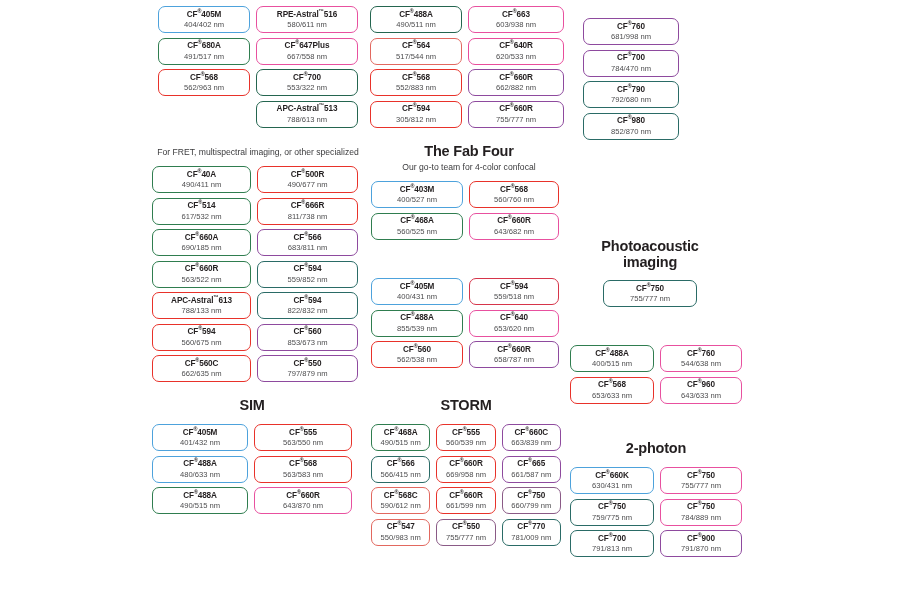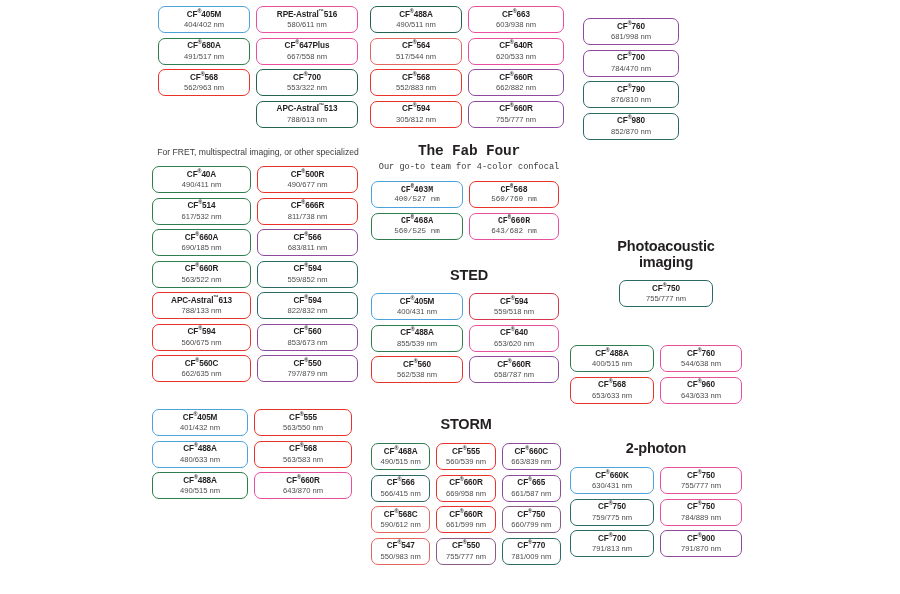--- a/index.html
+++ b/index.html
@@ -166,21 +166,21 @@
           <div class="badge" style="border-color: rgb(142, 74, 158);">
             <div class="nm">CF<sup>®</sup>760</div>
             <div class="sp">681/998 nm</div>
           </div>
           <div class="badge" style="border-color: rgb(142, 74, 158);">
             <div class="nm">CF<sup>®</sup>700</div>
             <div class="sp">784/470 nm</div>
           </div>
           <div class="badge" style="border-color: rgb(42, 107, 102);">
             <div class="nm">CF<sup>®</sup>790</div>
-            <div class="sp">876/810 nm</div>
+            <div class="sp">792/680 nm</div>
           </div>
           <div class="badge" style="border-color: rgb(42, 107, 102);">
             <div class="nm">CF<sup>®</sup>980</div>
             <div class="sp">852/870 nm</div>
           </div>
         </div>
       </div>
   </div>
 
   <div class="group" id="g-alt" style="left:152px;top:144px;width:212px;">
@@ -242,21 +242,21 @@
             <div class="sp">853/673 nm</div>
           </div>
           <div class="badge" style="border-color: rgb(142, 74, 158);">
             <div class="nm">CF<sup>®</sup>550</div>
             <div class="sp">797/879 nm</div>
           </div>
         </div>
       </div>
   </div>
 
-  <div class="group" id="g-fab" style="left:371px;top:144px;width:196px;font-family:Liberation Mono, monospace;">
+  <div class="group" id="g-fab" style="left:371px;top:144px;width:196px;">
     <div class="sec-title">The Fab Four</div>
     <div class="sec-sub">Our go-to team for 4-color confocal</div>
     <div class="cols" style="margin-top:9px;">
         <div class="col" style="width: 92px;">
           <div class="badge" style="border-color: rgb(77, 162, 220);">
             <div class="nm">CF<sup>®</sup>403M</div>
             <div class="sp">400/527 nm</div>
           </div>
           <div class="badge" style="border-color: rgb(47, 125, 79);">
             <div class="nm">CF<sup>®</sup>468A</div>
@@ -270,21 +270,20 @@
           </div>
           <div class="badge" style="border-color: rgb(232, 80, 159);">
             <div class="nm">CF<sup>®</sup>660R</div>
             <div class="sp">643/682 nm</div>
           </div>
         </div>
       </div>
   </div>
 
   <div class="group" id="g-sted" style="left:371px;top:268px;width:196px;">
-    <div class="sec-title">STED</div>
     <div class="cols" style="margin-top:10px;">
         <div class="col" style="width: 92px;">
           <div class="badge" style="border-color: rgb(77, 162, 220);">
             <div class="nm">CF<sup>®</sup>405M</div>
             <div class="sp">400/431 nm</div>
           </div>
           <div class="badge" style="border-color: rgb(47, 125, 79);">
             <div class="nm">CF<sup>®</sup>488A</div>
             <div class="sp">855/539 nm</div>
           </div>
@@ -303,21 +302,21 @@
             <div class="sp">653/620 nm</div>
           </div>
           <div class="badge" style="border-color: rgb(142, 74, 158);">
             <div class="nm">CF<sup>®</sup>660R</div>
             <div class="sp">658/787 nm</div>
           </div>
         </div>
       </div>
   </div>
 
-  <div class="group" id="g-pa" style="left:604px;top:238px;width:124px;">
+  <div class="group" id="g-pa" style="left:588px;top:238px;width:124px;">
     <div class="sec-title two-line">Photoacoustic imaging</div>
     <div class="cols" style="margin-top:10px;justify-content:center;">
         <div class="col" style="width: 94px;">
           <div class="badge" style="border-color: rgb(42, 107, 102);">
             <div class="nm">CF<sup>®</sup>750</div>
             <div class="sp">755/777 nm</div>
           </div>
         </div>
       </div>
   </div>
@@ -375,20 +374,21 @@
           </div>
           <div class="badge" style="border-color: rgb(142, 74, 158);">
             <div class="nm">CF<sup>®</sup>900</div>
             <div class="sp">791/870 nm</div>
           </div>
         </div>
       </div>
   </div>
 
   <div class="group" id="g-sim" style="left:152px;top:398px;width:200px;">
+    <div class="sec-title">SIM</div>
     <div class="cols" style="margin-top:11px;">
         <div class="col" style="width: 99px;">
           <div class="badge" style="border-color: rgb(77, 162, 220);">
             <div class="nm">CF<sup>®</sup>405M</div>
             <div class="sp">401/432 nm</div>
           </div>
           <div class="badge" style="border-color: rgb(77, 162, 220);">
             <div class="nm">CF<sup>®</sup>488A</div>
             <div class="sp">480/633 nm</div>
           </div>
@@ -407,21 +407,21 @@
             <div class="sp">563/583 nm</div>
           </div>
           <div class="badge" style="border-color: rgb(232, 80, 159);">
             <div class="nm">CF<sup>®</sup>660R</div>
             <div class="sp">643/870 nm</div>
           </div>
         </div>
       </div>
   </div>
 
-  <div class="group" id="g-storm" style="left:371px;top:398px;width:190px;margin-top:19px;">
+  <div class="group" id="g-storm" style="left:371px;top:398px;width:190px;">
     <div class="sec-title">STORM</div>
     <div class="cols" style="margin-top:11px;">
         <div class="col" style="width: 60px;">
           <div class="badge" style="border-color: rgb(47, 125, 79);">
             <div class="nm">CF<sup>®</sup>468A</div>
             <div class="sp">490/515 nm</div>
           </div>
           <div class="badge" style="border-color: rgb(42, 107, 102);">
             <div class="nm">CF<sup>®</sup>566</div>
             <div class="sp">566/415 nm</div>

